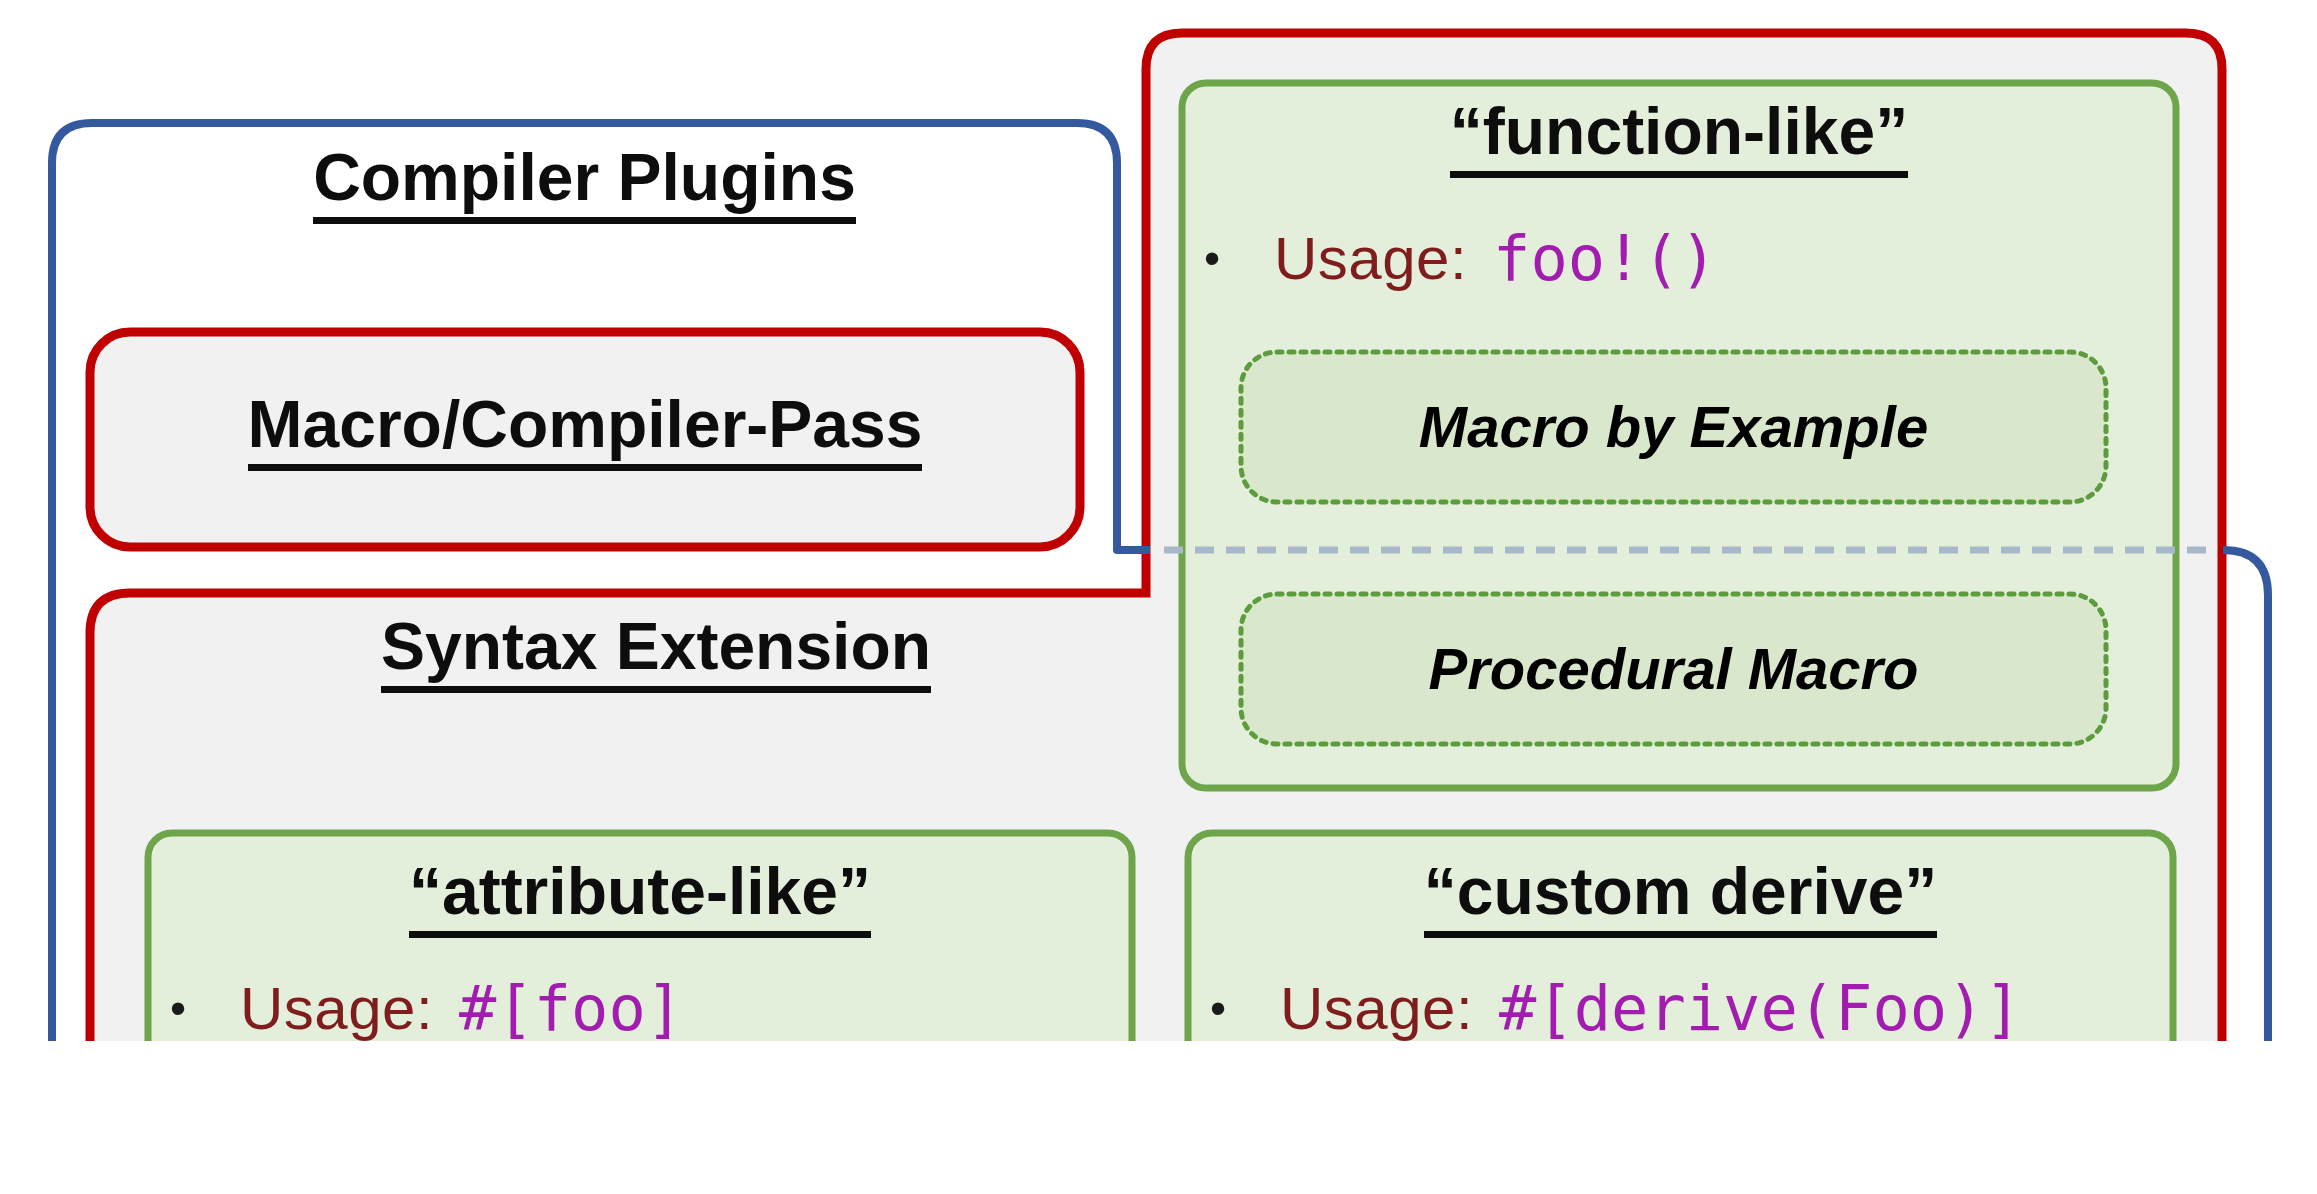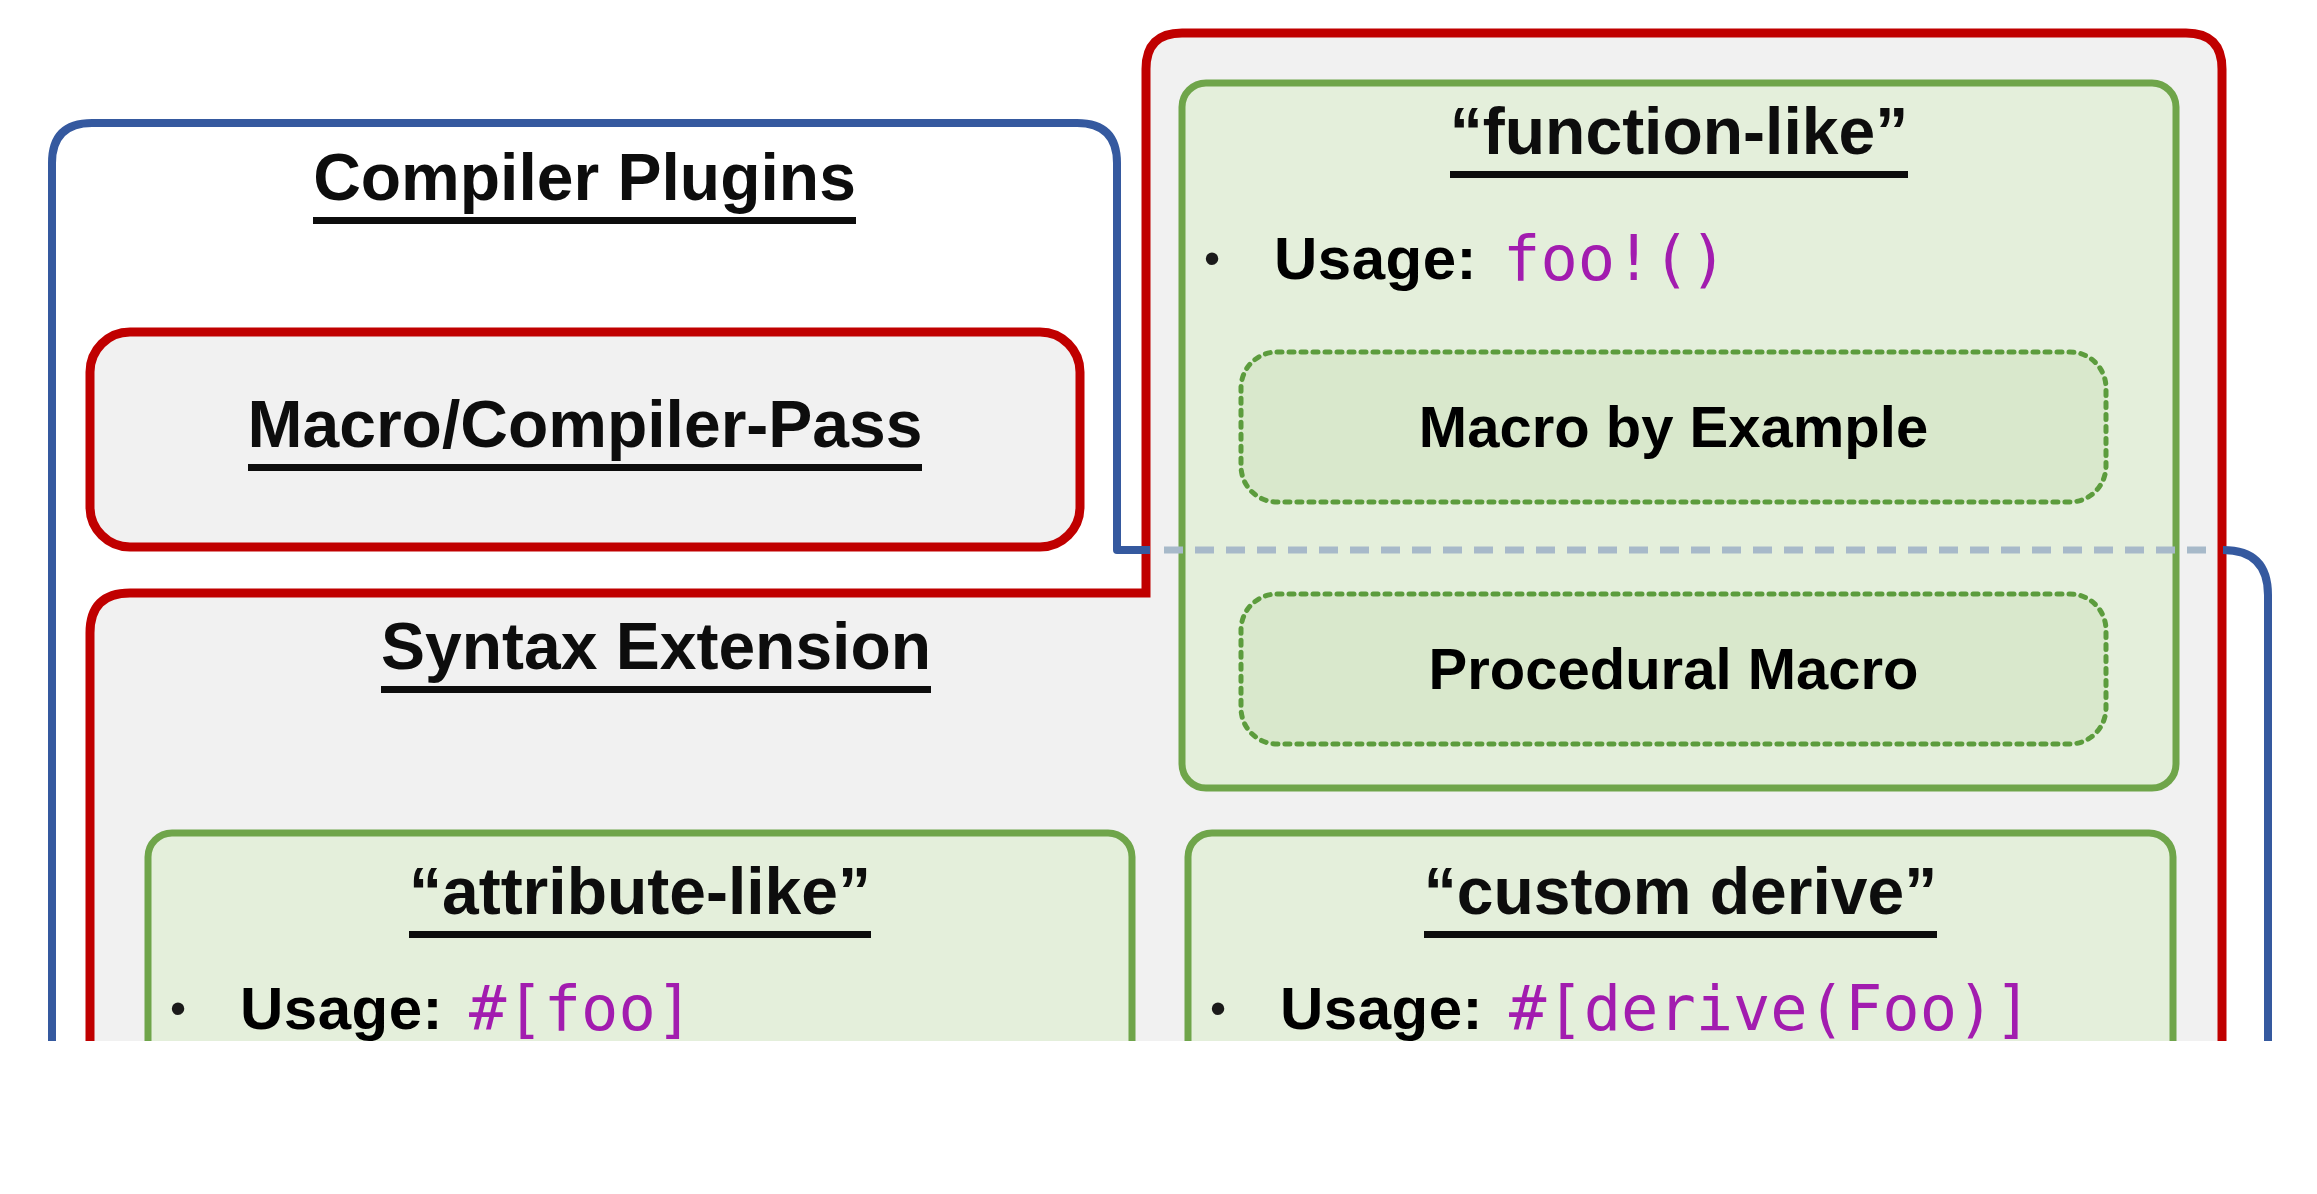--- a/index.html
+++ b/index.html
@@ -8,23 +8,23 @@
     overflow:hidden;font-family:"Liberation Sans",sans-serif;
   }
   #shapes{position:absolute;left:0;top:0;}
   .txt{position:absolute;color:#0d0d0d;white-space:nowrap;}
   .title{font-weight:700;line-height:1;text-align:center;}
   .title > span{display:inline-block;border-bottom:7px solid #0d0d0d;padding-bottom:7px;}
   .t66{font-size:66px;}
   .t58{font-size:58px;line-height:1;font-weight:700;}
   .bullet-row{position:absolute;display:flex;align-items:center;height:80px;}
   .bullet{font-size:46px;color:#1a1a1a;width:70px;text-align:left;padding-left:22px;}
-  .usage{font-size:60px;font-weight:700;color:#000000;letter-spacing:0.5px;}
+  .usage{font-size:60px;font-weight:400;color:#7f1d1d;letter-spacing:0.5px;}
   .code{font-family:"DejaVu Sans Mono","Liberation Mono",monospace;font-size:62px;color:#a21caf;margin-left:26px;}
-  .center-flex{position:absolute;display:flex;align-items:center;justify-content:center;}
+  .center-flex{position:absolute;display:flex;align-items:center;justify-content:center;font-style:italic;}
 </style>
 </head>
 <body>
 
 <div id="stage">
 
   <svg id="shapes" width="2317" height="1194" viewBox="0 0 2317 1194">
 
     <path d="M 130 593 H 1146 V 69 Q 1146 33 1182 33 H 2186 Q 2222 33 2222 69
              V 1104 Q 2222 1140 2186 1140 H 126 Q 90 1140 90 1104 V 633 Q 90 593 130 593 Z" fill="#f1f1f1" stroke="#c00000" stroke-width="9" stroke-linejoin="miter"></path>

